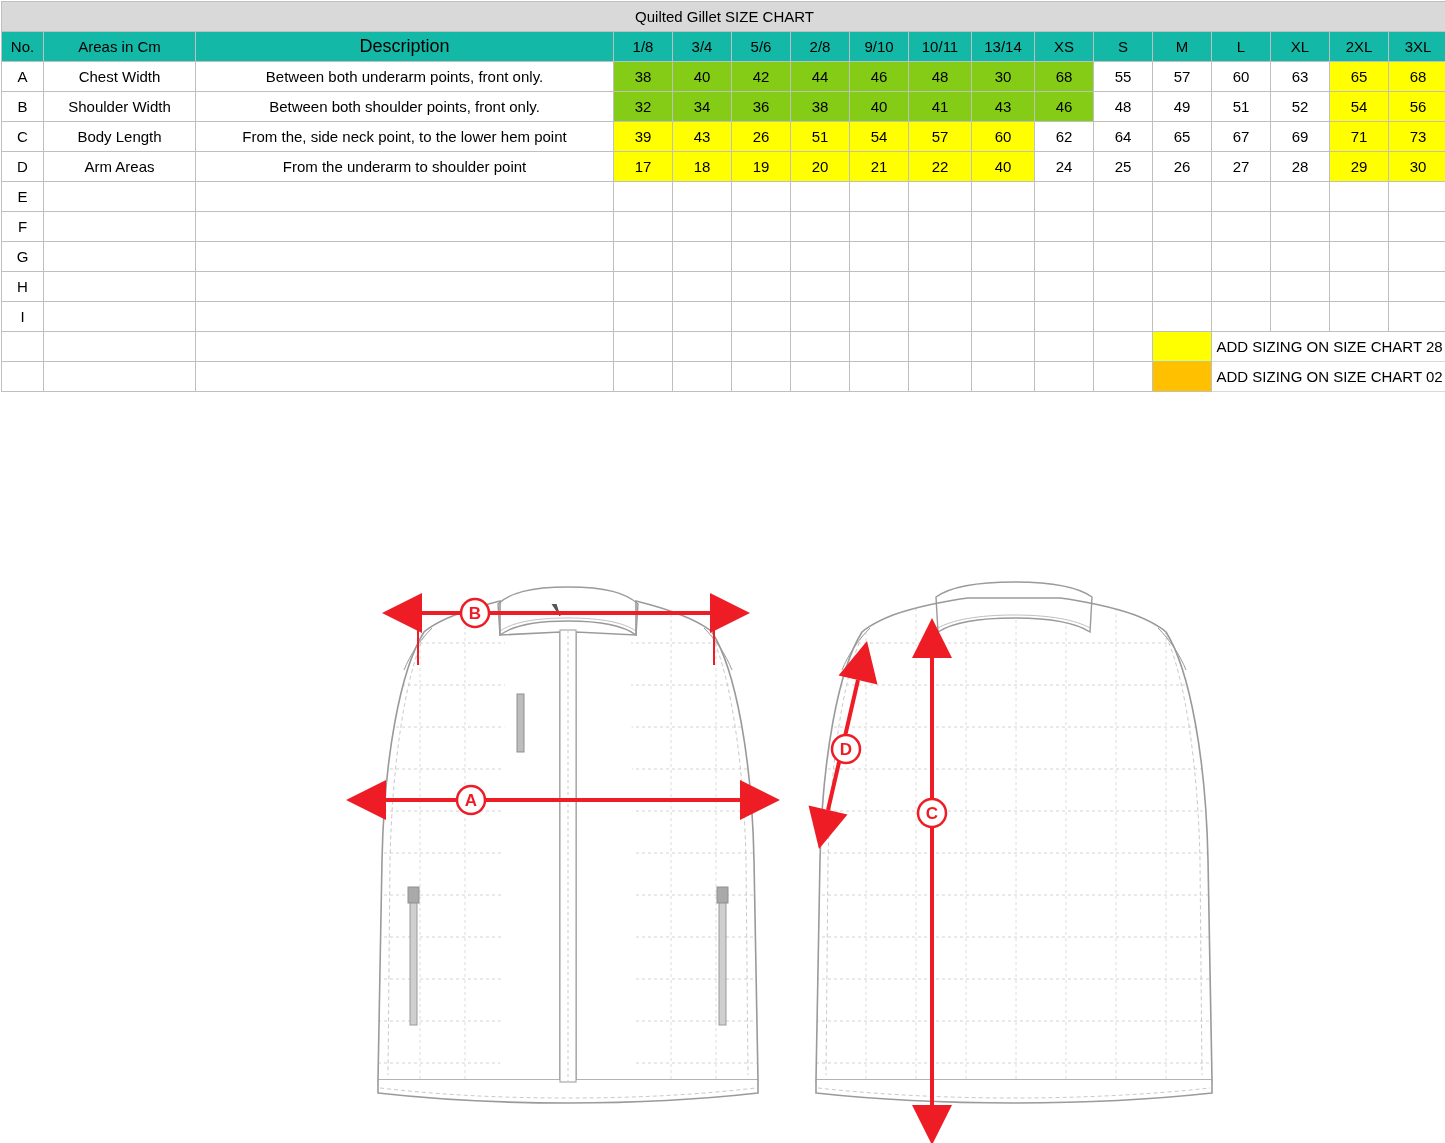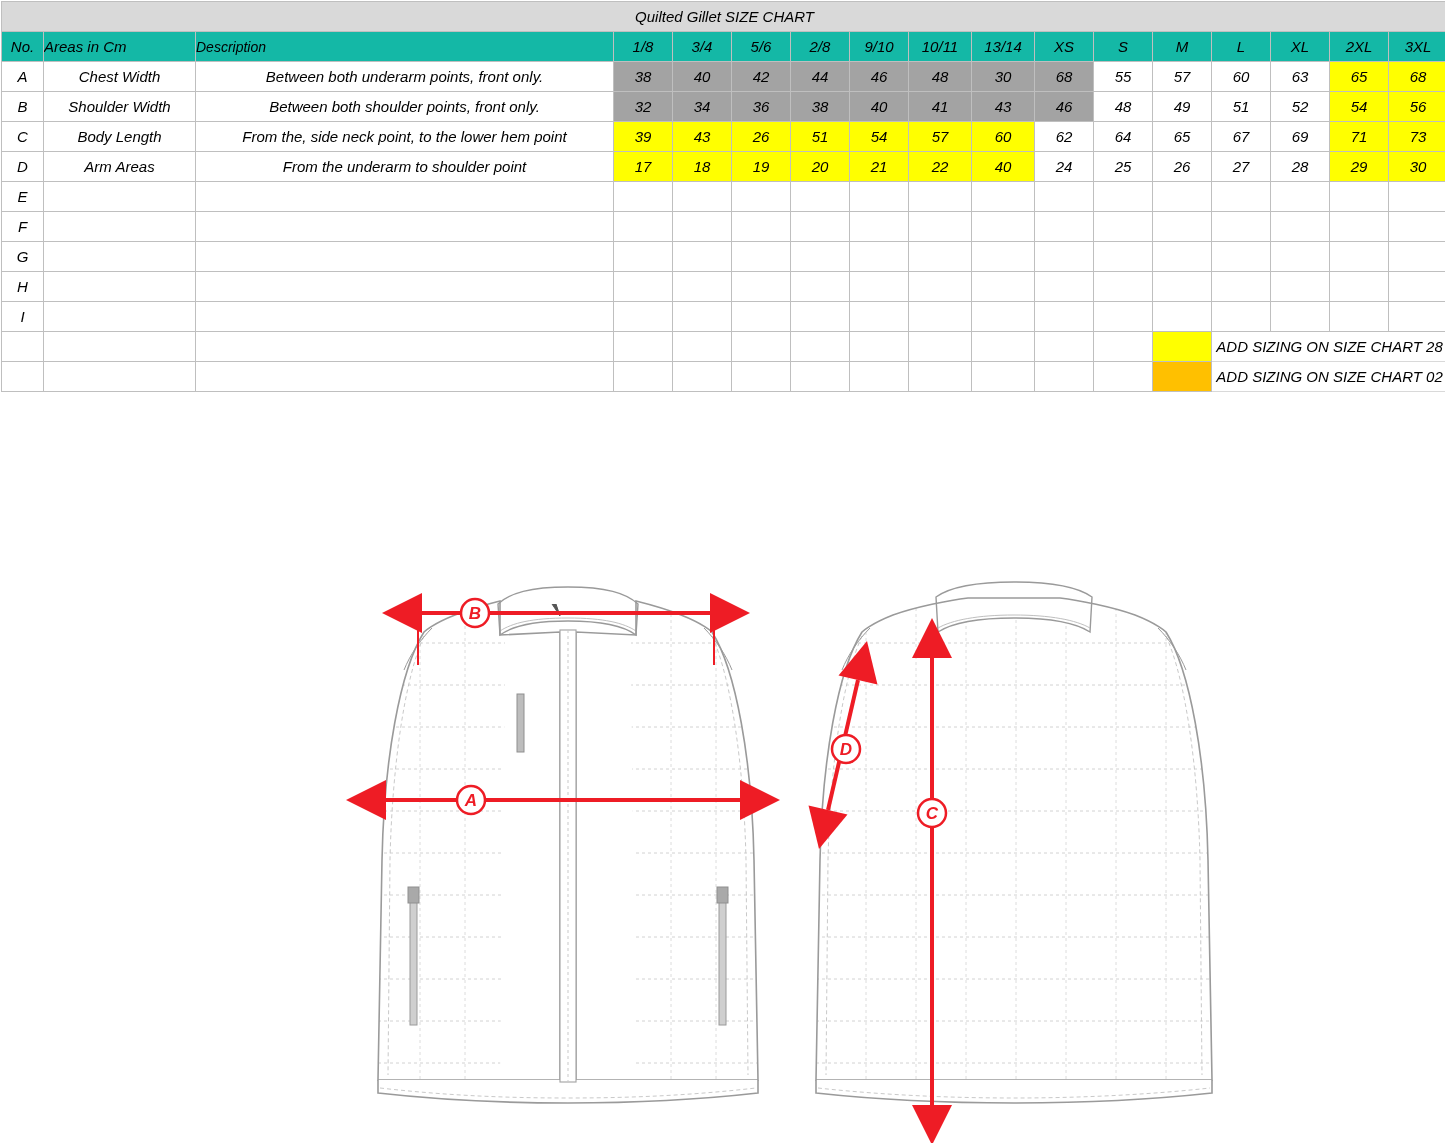--- a/index.html
+++ b/index.html
@@ -13,21 +13,20 @@
     font-family: "Liberation Sans", sans-serif;
     color: #000;
     overflow: hidden;
     position: relative;
   }
   #sheet {
     position: absolute;
     left: 0; top: 0;
     width: 1445px;
     height: 928px;
-    font-style: italic;
   }
 
   
   table.size-chart {
     border-collapse: collapse;
     table-layout: fixed;
     width: 1443px;
     margin-left: 1px;
     margin-top: 1px;
   }
@@ -49,33 +48,33 @@
     height: 32px;
     border: 1px solid #bfbfbf;
   }
   .hdr td {
     background: #14b8a6;
     font-weight: bold;
     font-size: 14px;
     height: 33px;
     border: 1px solid #808080;
   }
-  .hdr td.desc { font-size: 14px; }
+  .hdr td.desc { font-size: 18px; }
   td.noCol { width: 42px; }
   td.areaCol { width: 152px; text-align: left; padding-left: 6px; font-size: 15px; }
   td.descCol { width: 418px; text-align: left; padding-left: 6px; font-size: 15px; }
   td.sizeCol { width: 59px; }
-  .hdr td.areaCol, .hdr td.descCol { text-align: left; padding-left: 0; }
+  .hdr td.areaCol, .hdr td.descCol { text-align: center; padding-left: 0; }
 
   .data-row td { height: 41px; font-size: 16px; border: 1px solid #808080; }
   .data-row td.noCol { font-size: 15px; }
   .empty-row td { height: 40px; border: 1px solid #bfbfbf; }
   .empty-row td.noCol { font-size: 15px; }
 
-  .cell-orange { background: #a3a3a3; }
+  .cell-orange { background: #84cc16; }
   .cell-yellow { background: #ffff00; }
 
   .legend-row td { height: 38px; border: 1px solid #d9d9d9; }
   .legend-swatch-y { background: #ffff00; border: 1px solid #808080; }
   .legend-swatch-o { background: #ffc000; border: 1px solid #808080; }
   .legend-text {
     text-align: left;
     padding-left: 8px;
     font-size: 15px;
     border: 1px solid #d9d9d9 !important;

